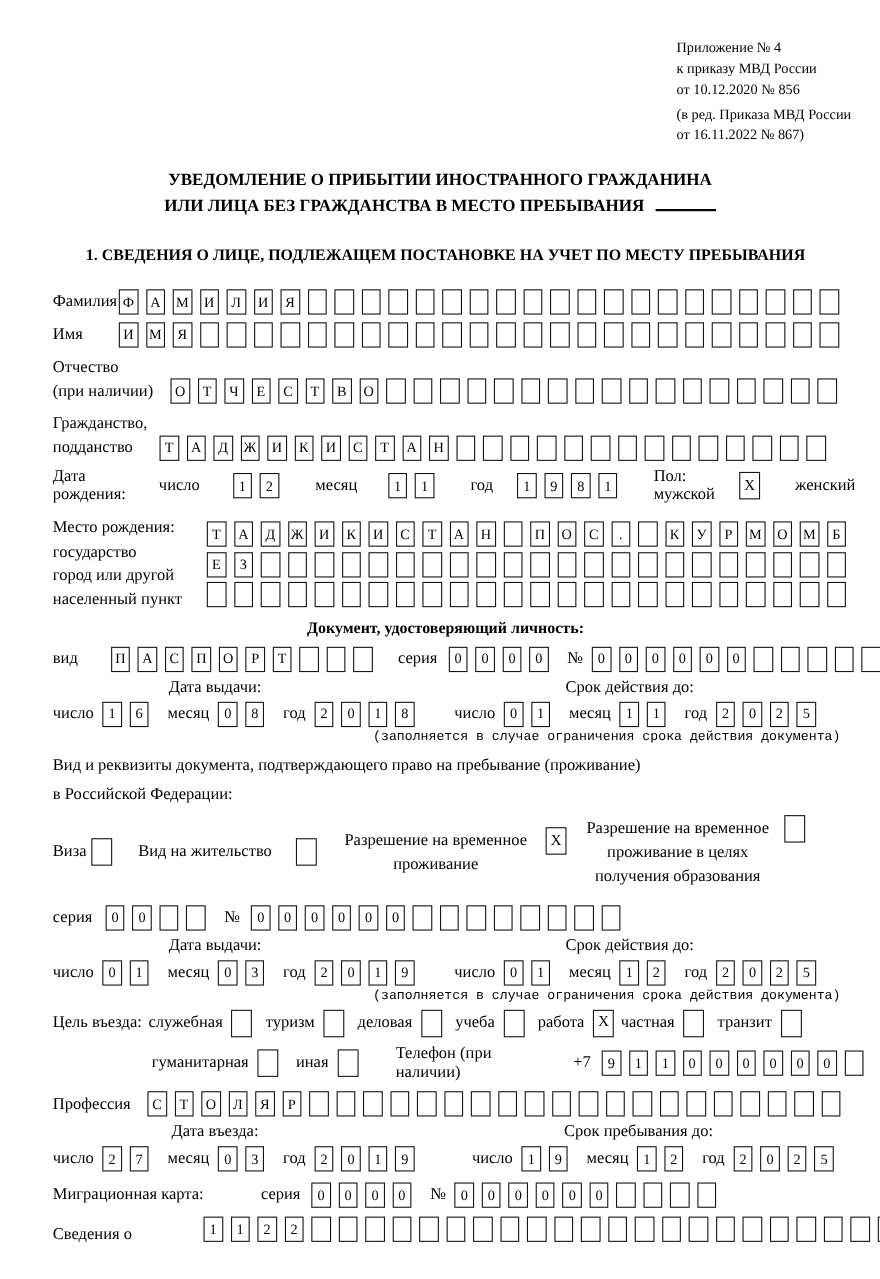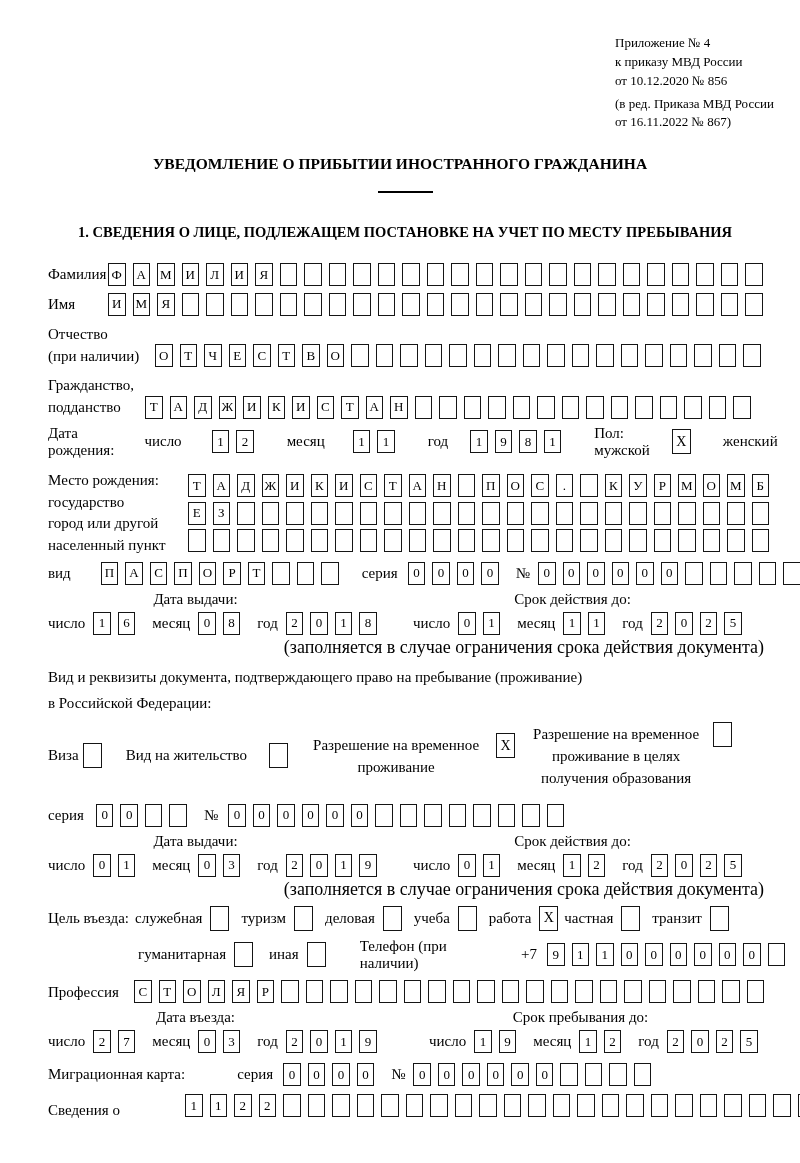--- a/index.html
+++ b/index.html
@@ -34,21 +34,21 @@
   .center-head { text-align: center; font-weight: bold; font-size: 14.5px; margin: 6px 30px 8px 0; }
   
   .dates { display: flex; font-size: 15px; margin-bottom: 2px; }
   .dcol { display: flex; flex-direction: column; }
   .dcol-l { flex: 0 0 365px; }
   .dcol-r { flex: 1 1 auto; }
   .dhead { text-align: center; font-size: 15px; margin-bottom: 4px; }
   .dline { display: flex; align-items: center; }
   .dline .dl { margin-right: 8px; }
   .dline .boxes { margin-right: 10px; }
-  .note-r { text-align: right; font-size: 18px; padding-right: 28px; margin: 1px 0 6px 0; }
+  .note-r { text-align: right; font-size: 12px; padding-right: 28px; margin: 1px 0 6px 0; font-family: Liberation Mono, monospace; }
   .intro { font-size: 15px; line-height: 1.75; margin: 4px 0 2px 0; }
   
   .opts { display: flex; align-items: center; margin: 6px 0 14px 0; font-size: 15px; }
   .opt { display: flex; align-items: flex-start; }
   .opt .olbl { line-height: 1.45; padding-top: 2px; }
   .opt .olbl.c { text-align: center; }
   .purpose-line { display: flex; align-items: center; font-size: 15px; margin-bottom: 7px; flex-wrap: nowrap; }
   .purpose-line .pl { margin-right: 6px; }
   .purpose-line .cb { margin-right: 12px; margin-left: 2px; } .mt6 { margin-top: 6px; gap: 16px; }
   .lblw1 { width: 60px; } .lblw2 { width: 107px; } .lblw3 { width: 97px; }
@@ -65,21 +65,21 @@
     <div>от 10.12.2020 № 856</div>
     <div class="gap"></div>
     <div>(в ред. Приказа МВД России</div>
     <div>от 16.11.2022 № 867)</div>
   </div>
 
 
   <div class="title">
     <div>УВЕДОМЛЕНИЕ О ПРИБЫТИИ ИНОСТРАННОГО ГРАЖДАНИНА</div>
     <div>
-      <span class="blank-line"></span>
+      <span>ИЛИ ЛИЦА БЕЗ ГРАЖДАНСТВА В МЕСТО ПРЕБЫВАНИЯ</span><span class="blank-line"></span>
     </div>
   </div>
 
   <div class="sec">1. СВЕДЕНИЯ О ЛИЦЕ, ПОДЛЕЖАЩЕМ ПОСТАНОВКЕ НА УЧЕТ ПО МЕСТУ ПРЕБЫВАНИЯ</div>
 
   <div class="frow">
     <div class="flabel lblw1">Фамилия</div>
     <div class="boxes">
         <span class="cell">Ф</span>
         <span class="cell">А</span>
@@ -319,20 +319,21 @@
           <span class="cell"></span>
           <span class="cell"></span>
           <span class="cell"></span>
           <span class="cell"></span>
           <span class="cell"></span>
           <span class="cell"></span>
         </div>
     </div>
   </div>
 
+  <div class="center-head">Документ, удостоверяющий личность:</div>
 
   <div class="dline" style="font-size:15px; margin-bottom:6px;">
     <span class="dl" style="margin-right:30px;">вид</span>
     <span class="boxes">
         <span class="cell">П</span>
         <span class="cell">А</span>
         <span class="cell">С</span>
         <span class="cell">П</span>
         <span class="cell">О</span>
         <span class="cell">Р</span>

